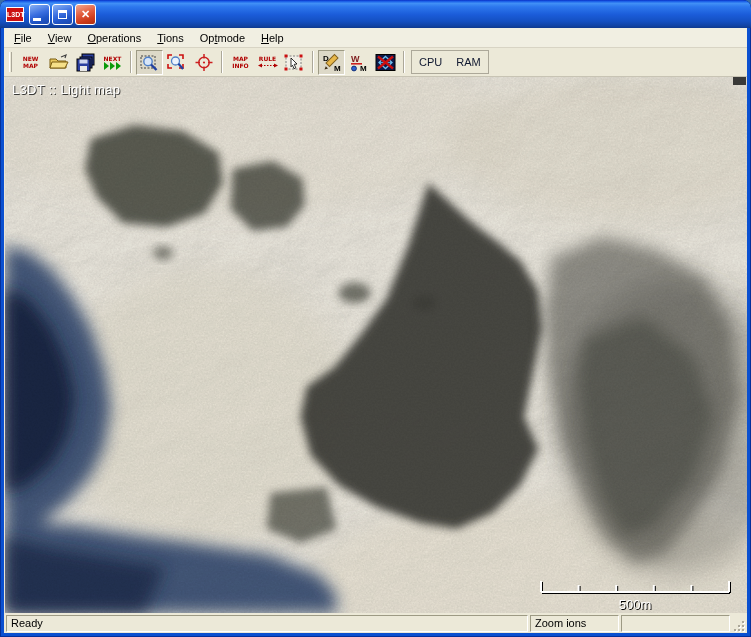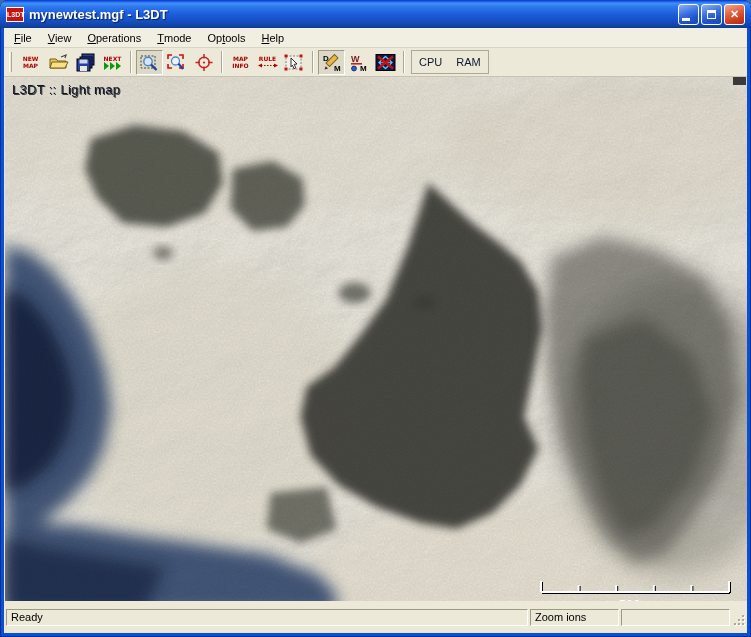--- a/index.html
+++ b/index.html
@@ -67,32 +67,32 @@
   .sys-btn{padding:0 7px;font-size:11px;color:#101830;line-height:22px;cursor:default;}
   
   .viewport{
     position:absolute;top:77px;left:4px;right:4px;bottom:24px;
     background:#8a8478;overflow:hidden;cursor:crosshair;
     border-left:1px solid #e8e4d8;
   }
   .viewport svg.terrain{position:absolute;inset:0;width:100%;height:100%;display:block;}
   .vp-title{
     position:absolute;top:5px;left:7px;
-    font-size:13px;color:#0f172a;text-shadow:1px 1px 0 #3a3a38;
+    font-size:13px;color:#ffffff;text-shadow:1px 1px 0 #3a3a38;
     letter-spacing:.3px;white-space:nowrap;
   }
   .corner-nub{position:absolute;top:0;right:1px;width:13px;height:8px;background:#3a3a38;}
   .scalebar{position:absolute;right:16px;bottom:0;width:192px;text-align:center;}
   .scalebar svg{display:block;}
   .scale-label{
     font-size:13px;color:#fff;text-shadow:1px 1px 0 #000;line-height:14px;display:inline-block;
   }
   
   .statusbar{
-    position:absolute;left:4px;right:4px;bottom:4px;height:32px;
+    position:absolute;left:4px;right:4px;bottom:4px;height:20px;
     background:#ece9d8;display:flex;align-items:center;gap:2px;
     padding:2px 2px 1px 2px;font-size:11px;color:#000;
   }
   .sb-panel{
     border:1px solid;border-color:#9d9a84 #ffffff #ffffff #9d9a84;
     height:17px;line-height:15px;padding:0 4px;white-space:nowrap;overflow:hidden;
   }
   .sb-ready{flex:1;}
   .sb-mode{width:89px;}
   .sb-coords{width:113px;}
@@ -100,40 +100,39 @@
   .sb-grip{width:13px;height:17px;position:relative;border:none;}
   .sb-grip i{position:absolute;width:2px;height:2px;background:#aca899;box-shadow:1px 1px 0 #fff;}
 </style>
 </head>
 <body>
 
 <div class="window">
 
   <div class="titlebar">
     <div class="title-logo">L3DT</div>
-    <div class="title-text">mynewtest.mgf - L3DT</div>
     <div class="tb-ctrls">
       <div class="wbtn blue">
           <span class="glyph-min"></span>
         </div>
       <div class="wbtn blue">
           <span class="glyph-max"></span>
         </div>
       <div class="wbtn red">
           <span>✕</span>
         </div>
     </div>
   </div>
 
   <div class="menubar">
     <div class="menu-item"><span></span><span class="ul">F</span><span>ile</span></div>
     <div class="menu-item"><span></span><span class="ul">V</span><span>iew</span></div>
     <div class="menu-item"><span></span><span class="ul">O</span><span>perations</span></div>
-    <div class="menu-item"><span></span><span class="ul">T</span><span>mode</span></div>
-    <div class="menu-item"><span>Op</span><span class="ul">t</span><span>ools</span></div>
+    <div class="menu-item"><span></span><span class="ul">T</span><span>ions</span></div>
+    <div class="menu-item"><span>Op</span><span class="ul">t</span><span>mode</span></div>
     <div class="menu-item"><span></span><span class="ul">H</span><span>elp</span></div>
   </div>
 
   <div class="toolbar">
     <div class="tb-grip"></div>
 
     <div class="tb-btn">
       <span class="txticon">NEW</span>
       <span class="txticon">MAP</span>
     </div>

